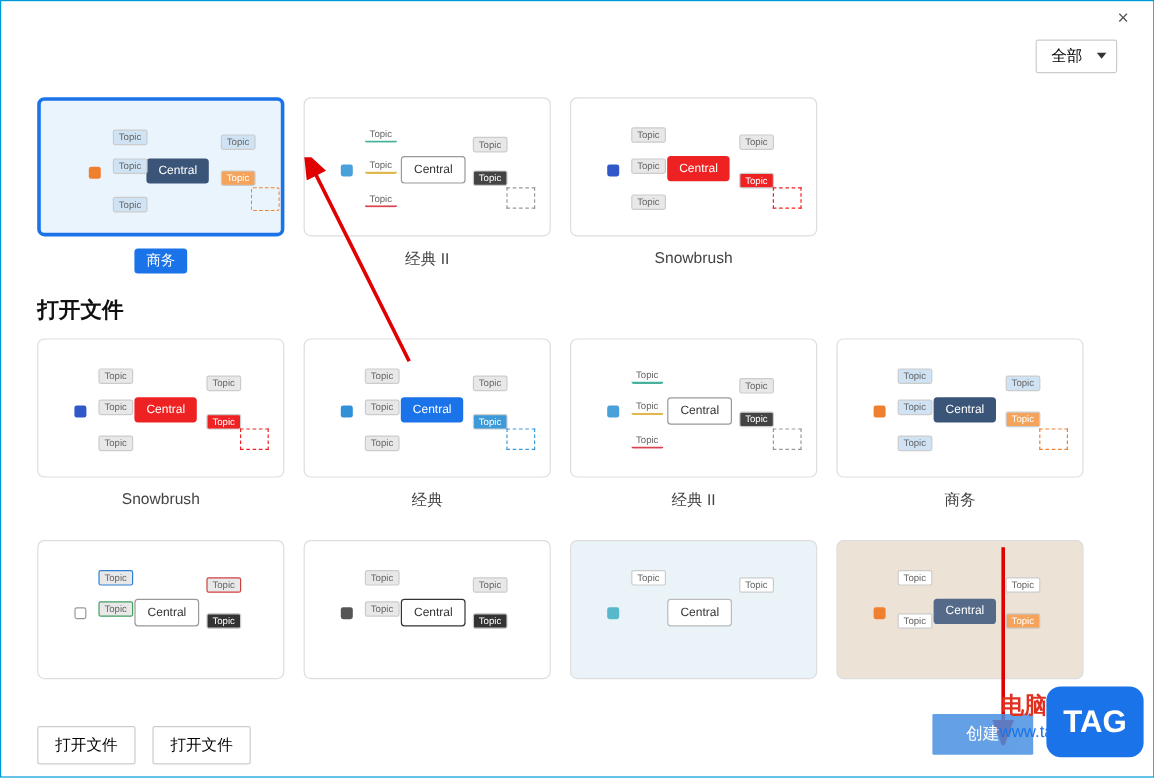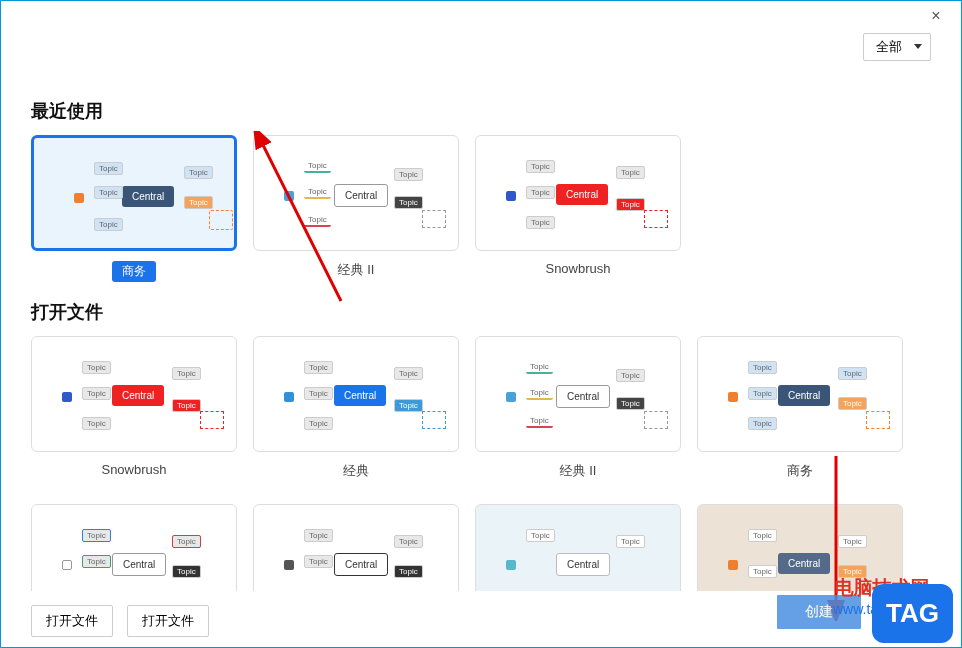--- a/index.html
+++ b/index.html
@@ -27,37 +27,36 @@
 .create-btn { position: absolute; bottom: 18px; right: 100px; background: #4a90e2; color: #fff; padding: 8px 28px; border-radius: 1px; font-size: 14px; cursor: pointer; opacity: 0.85; }
 
 .mm { position: absolute; inset: 0; }
 .tbox { position: absolute; font-size: 8px; padding: 1px 4px; border-radius: 2px; background: #e8e8e8; color: #666; border: 1px solid #ccc; }
 .cbox { position: absolute; font-size: 10px; font-weight: normal; padding: 5px 10px; border-radius: 3px; color: #fff; }
 .sq { position: absolute; width: 10px; height: 10px; border-radius: 2px; }
 
 .watermark { position: absolute; right: 30px; bottom: 30px; text-align: center; pointer-events: none; }
 .watermark .line1 { color: #e03020; font-size: 19px; font-weight: bold; }
 .watermark .line2 { color: #1a73e8; font-size: 14px; }
-.tag-badge { position: absolute; right: 8px; bottom: 4px; background: #1a73e8; color: #fff; font-weight: bold; font-size: 26px; padding: 14px 14px; border-radius: 12px; pointer-events: none; }
+.tag-badge { position: absolute; right: 8px; bottom: 16px; background: #1a73e8; color: #fff; font-weight: bold; font-size: 26px; padding: 14px 14px; border-radius: 12px; pointer-events: none; }
 .arrow-red { position: absolute; pointer-events: none; }
 </style>
 </head>
 <body>
 
 <div class="titlebar">
   <div class="close-btn">×</div>
 </div>
 
 <div class="topbar">
   <div class="dropdown">全部</div>
 </div>
 
 <div class="content">
 
-  <h2 class="section">最近使用</h2>
   <div class="grid">
 
     <div class="card-wrap">
       <div class="card selected">
         <div class="mm">
           <div class="sq" style="left:40px; top:55px; background:#f08030;"></div>
           <div class="cbox" style="left:88px; top:48px; background:#3b5578;">Central</div>
           <div class="tbox" style="left:60px; top:24px; background:#cfe3f5;">Topic</div>
           <div class="tbox" style="left:60px; top:48px; background:#cfe3f5;">Topic</div>
           <div class="tbox" style="left:60px; top:80px; background:#cfe3f5;">Topic</div>

